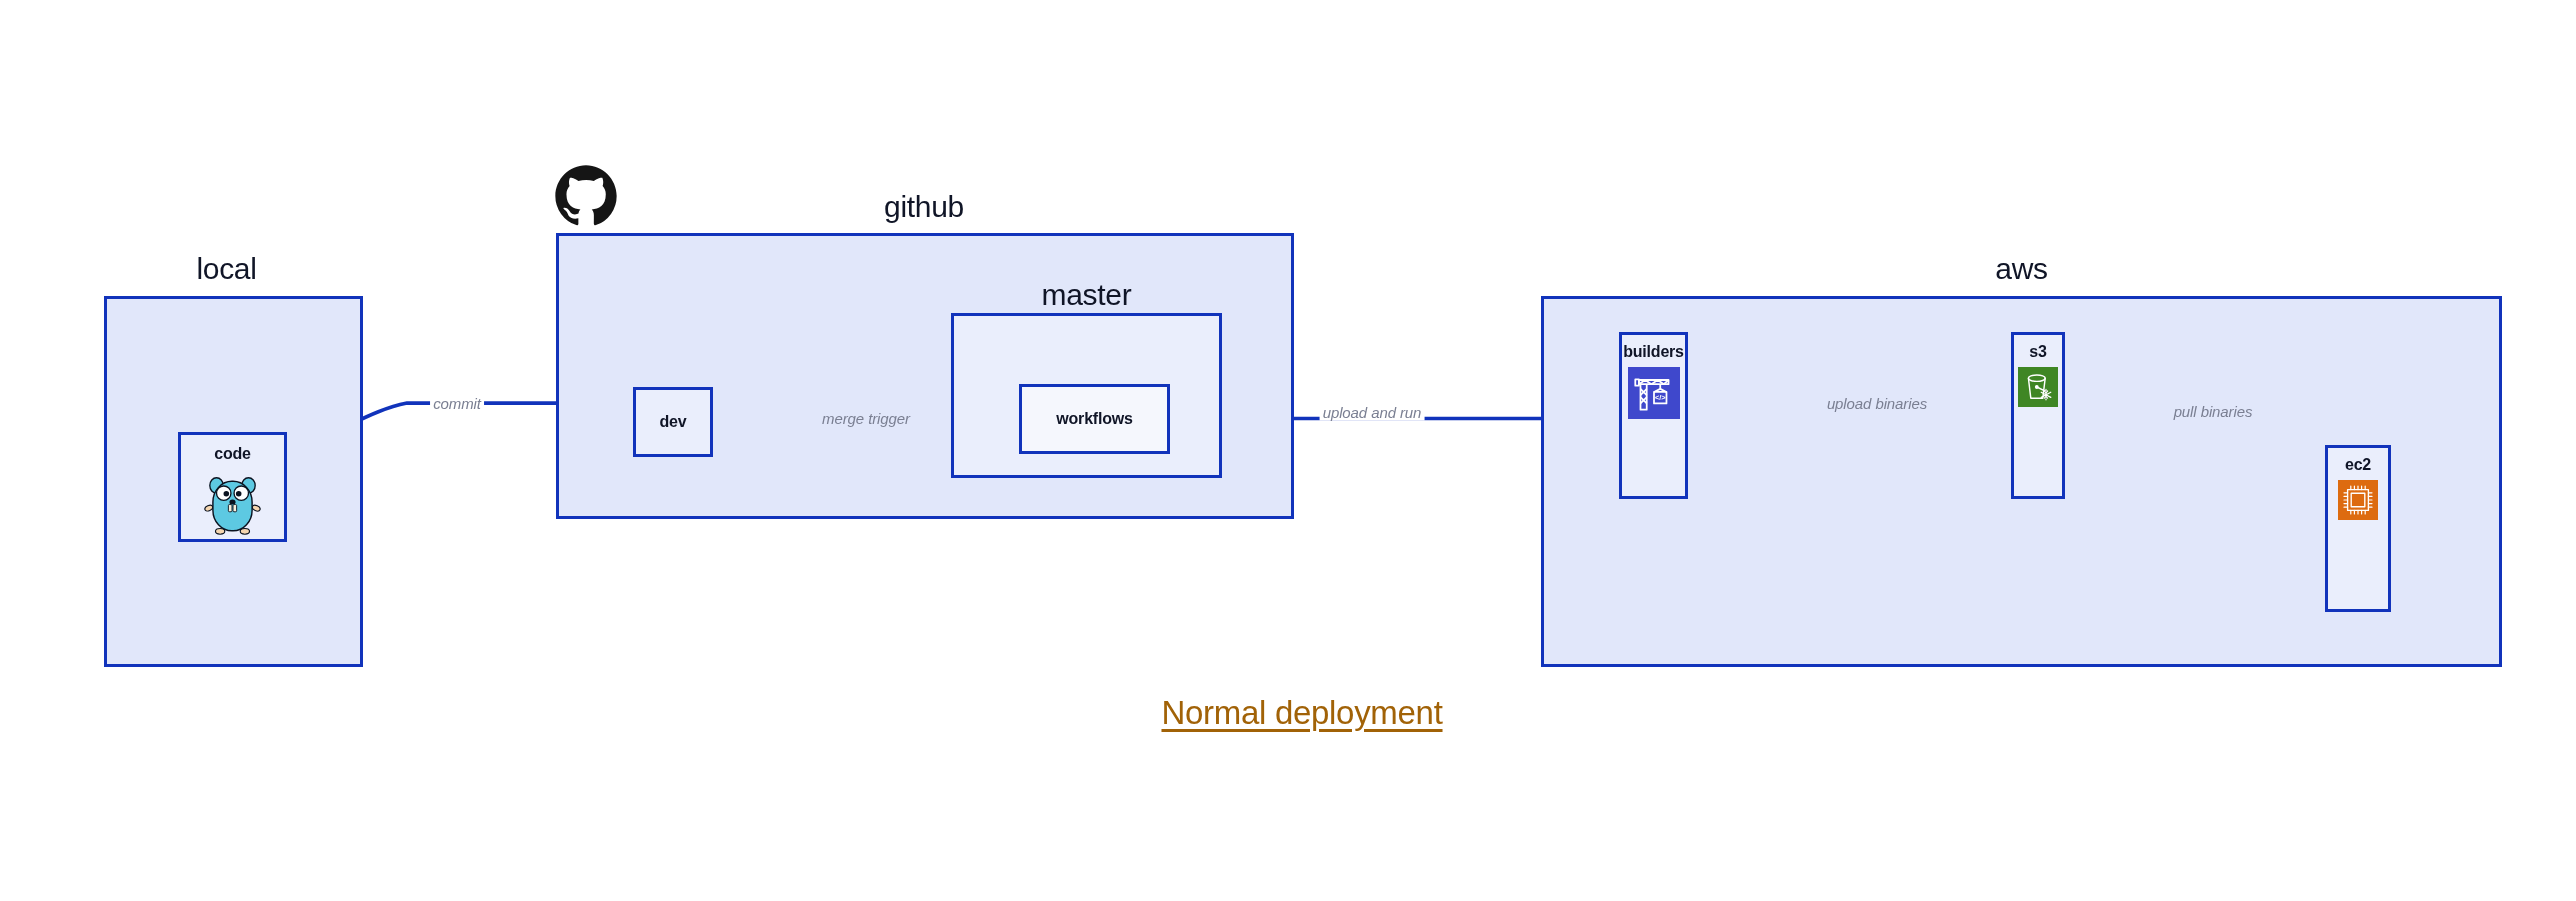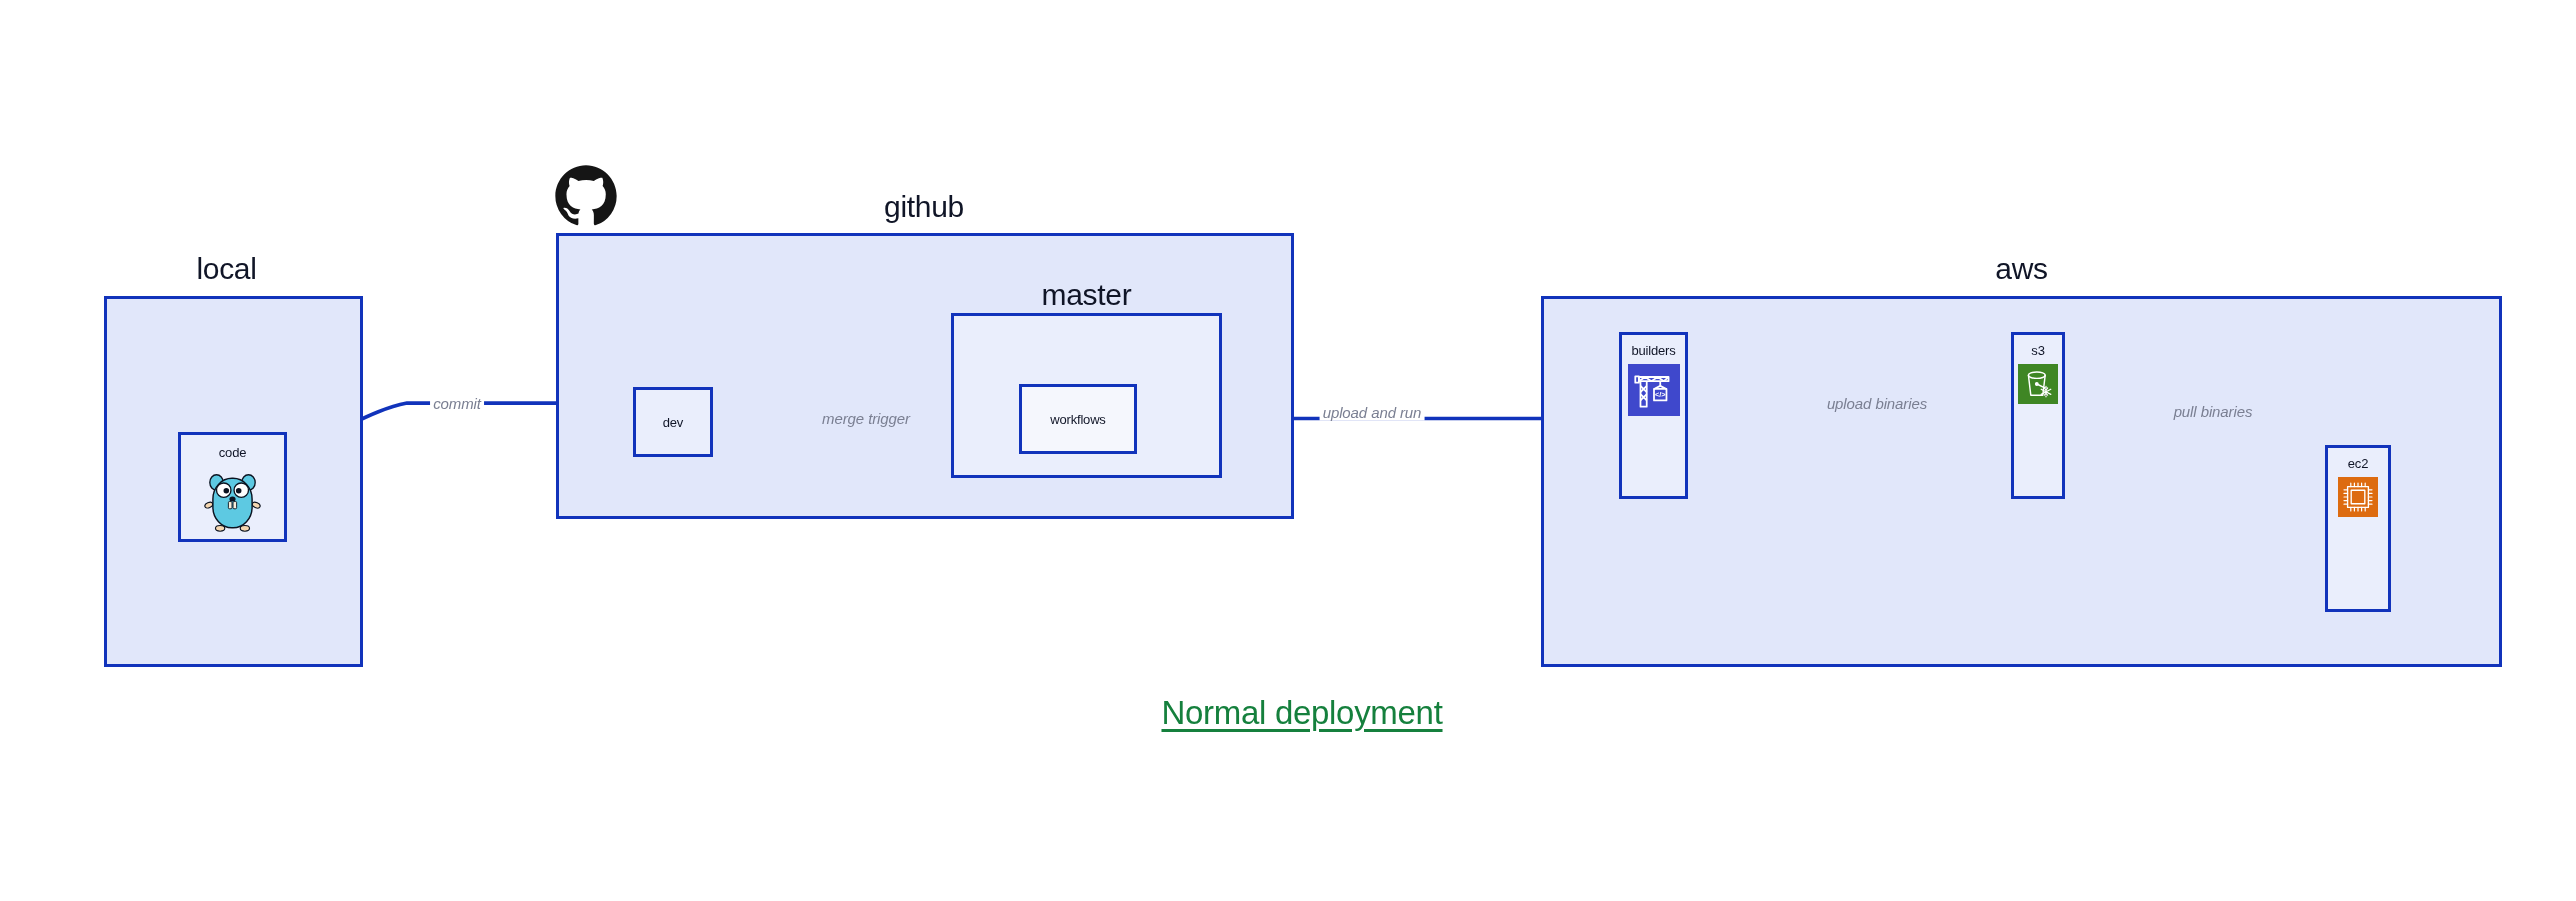--- a/index.html
+++ b/index.html
@@ -54,22 +54,22 @@
     flex-direction: column;
     align-items: center;
     justify-content: flex-start;
   }
   .node.white {
     background: #f5f7fd;
     justify-content: center;
   }
   .node-label {
     color: #101527;
-    font-size: 13px;
-    font-weight: 400;
+    font-size: 16px;
+    font-weight: 700;
     letter-spacing: -0.2px;
     white-space: nowrap;
   }
   .node-icon {
     display: block;
   }
 
   
   .edge-label {
     position: absolute;
@@ -80,21 +80,21 @@
     background: transparent;
     transform: translate(-50%, -50%);
     letter-spacing: -0.1px;
   }
   .edge-label.on-white  { background: #ffffff; padding: 0 3.1px; }
   .edge-label.on-blue   { background: #e1e7fa; padding: 0 3.1px; }
 
   
   #diagram-title {
     position: absolute;
-    color: #15803d;
+    color: #a16207;
     font-size: 33px;
     font-weight: 400;
     text-decoration: underline;
     text-underline-offset: 5.2px;
     text-decoration-thickness: 2.6px;
     white-space: nowrap;
     transform: translateX(-50%);
     letter-spacing: -0.3px;
   }
 
@@ -170,21 +170,21 @@
 
   <div class="node" style="left:633px; top:366px; width:80px; height:70px; justify-content:center;margin-top:21px;">
     <div class="node-label">dev</div>
   </div>
 
   <div class="cluster-label" style="left:951px; top:278px; width:271px;">master</div>
 
   <div class="cluster" style="left:951px; top:313px; width:271px; height:165px; background:#eaeefc;">
   </div>
 
-  <div class="node white" style="left:1019px; top:384px; width:118px; height:70px;">
+  <div class="node white" style="left:1019px; top:384px; width:151px; height:70px;">
     <div class="node-label">workflows</div>
   </div>
 
   <div class="cluster-label" style="left:1541px; top:252px; width:961px;">aws</div>
 
   <div class="cluster" style="left:1541px; top:296px; width:961px; height:371px;">
   </div>
 
   <div class="node" style="left:1619px; top:332px; width:69px; height:167px; padding-top:8.2px;">
     <div class="node-label">builders</div>

